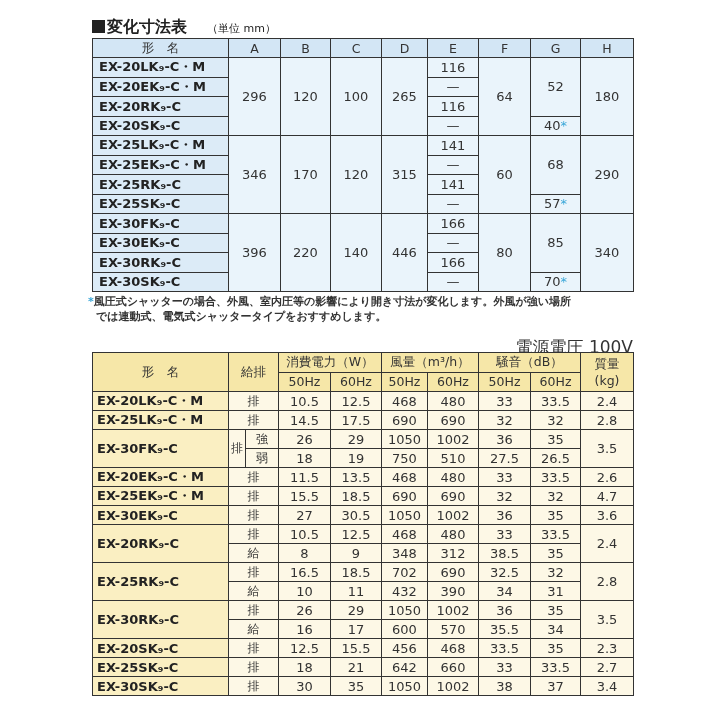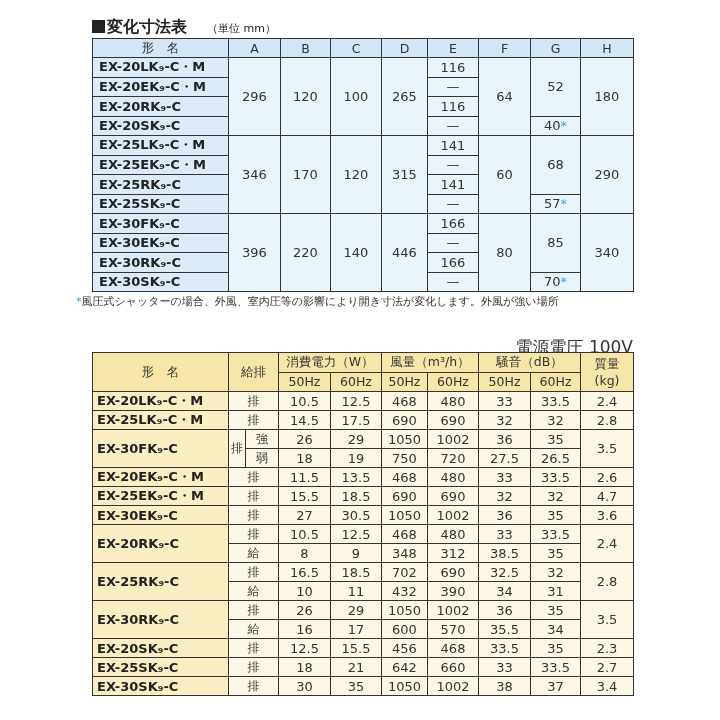--- a/index.html
+++ b/index.html
@@ -7,21 +7,21 @@
   .title .sq { display:inline-block; width:13px; height:13px; background:#222; margin-right:2px; vertical-align:-1px; }
   .title .unit { font-size:11px; font-weight:normal;margin-left:20px; }
   table { border-collapse:collapse; position:absolute; left:92px; table-layout:fixed; }
   td, th { border:1px solid #333; text-align:center; padding:0; font-weight:normal; font-size:13px; color:#333; }
   #t1 { top:38px; width:541px; }
   #t1 th { background:#d3e6f5; height:18px; font-size:12.5px; }
   #t1 td { background:#eaf4fb; height:18.5px; }
   #t1 td.nm { background:#dcebf7; text-align:left; padding-left:6px; font-weight:bold; font-size:13px; color:#222; }
   #t1 td.ecell { border-left:1px solid #8b5cf6; }
   .ast { color:#39a6d8; }
-  .note { position:absolute; left:76px; top:294px; font-size:11px; line-height:15px; color:#333; width:545px; }
+  .note { position:absolute; left:88px; top:294px; font-size:11px; line-height:15px; color:#333; width:545px;font-weight:bold; }
   .note .ast { font-size:11px; }
   .volt { position:absolute; right:87px; top:336px; font-size:17px; color:#333; }
   #t2 { top:352px; width:541px; }
   #t2 th { background:#f6e7a8; height:18.5px; font-size:12.5px; }
   #t2 td { background:#fdf8e6; height:18px; }
   #t2 td.nm { background:#faefc2; text-align:left; padding-left:4px; font-weight:bold; font-size:13px; color:#222; }
   #t2 td.kh { font-size:12px; }
 </style>
 </head>
 <body>
@@ -126,20 +126,21 @@
       <tr>
         <td class="nm">EX-30SK₉-C</td>
         <td class="ecell">—</td>
         <td><span>70</span><span class="ast">*</span></td>
       </tr>
     </tbody>
 </table>
 
 <div class="note">
   <div><span class="ast">*</span><span>風圧式シャッターの場合、外風、室内圧等の影響により開き寸法が変化します。外風が強い場所</span></div>
+  <div style="padding-left:8px">では連動式、電気式シャッタータイプをおすすめします。</div>
 </div>
 
 <div class="volt">電源電圧 100V</div>
 
 <table id="t2">
   <colgroup>
       <col style="width:136px">
       <col style="width:17px">
       <col style="width:33px">
       <col style="width:52px">
@@ -201,21 +202,21 @@
         <td>1002</td>
         <td>36</td>
         <td>35</td>
         <td rowspan="2">3.5</td>
       </tr>
       <tr>
         <td class="kh">弱</td>
         <td>18</td>
         <td>19</td>
         <td>750</td>
-        <td>720</td>
+        <td>510</td>
         <td>27.5</td>
         <td>26.5</td>
       </tr>
       <tr>
         <td class="nm">EX-20EK₉-C・M</td>
         <td class="kh" colspan="2">排</td>
         <td>11.5</td>
         <td>13.5</td>
         <td>468</td>
         <td>480</td>

